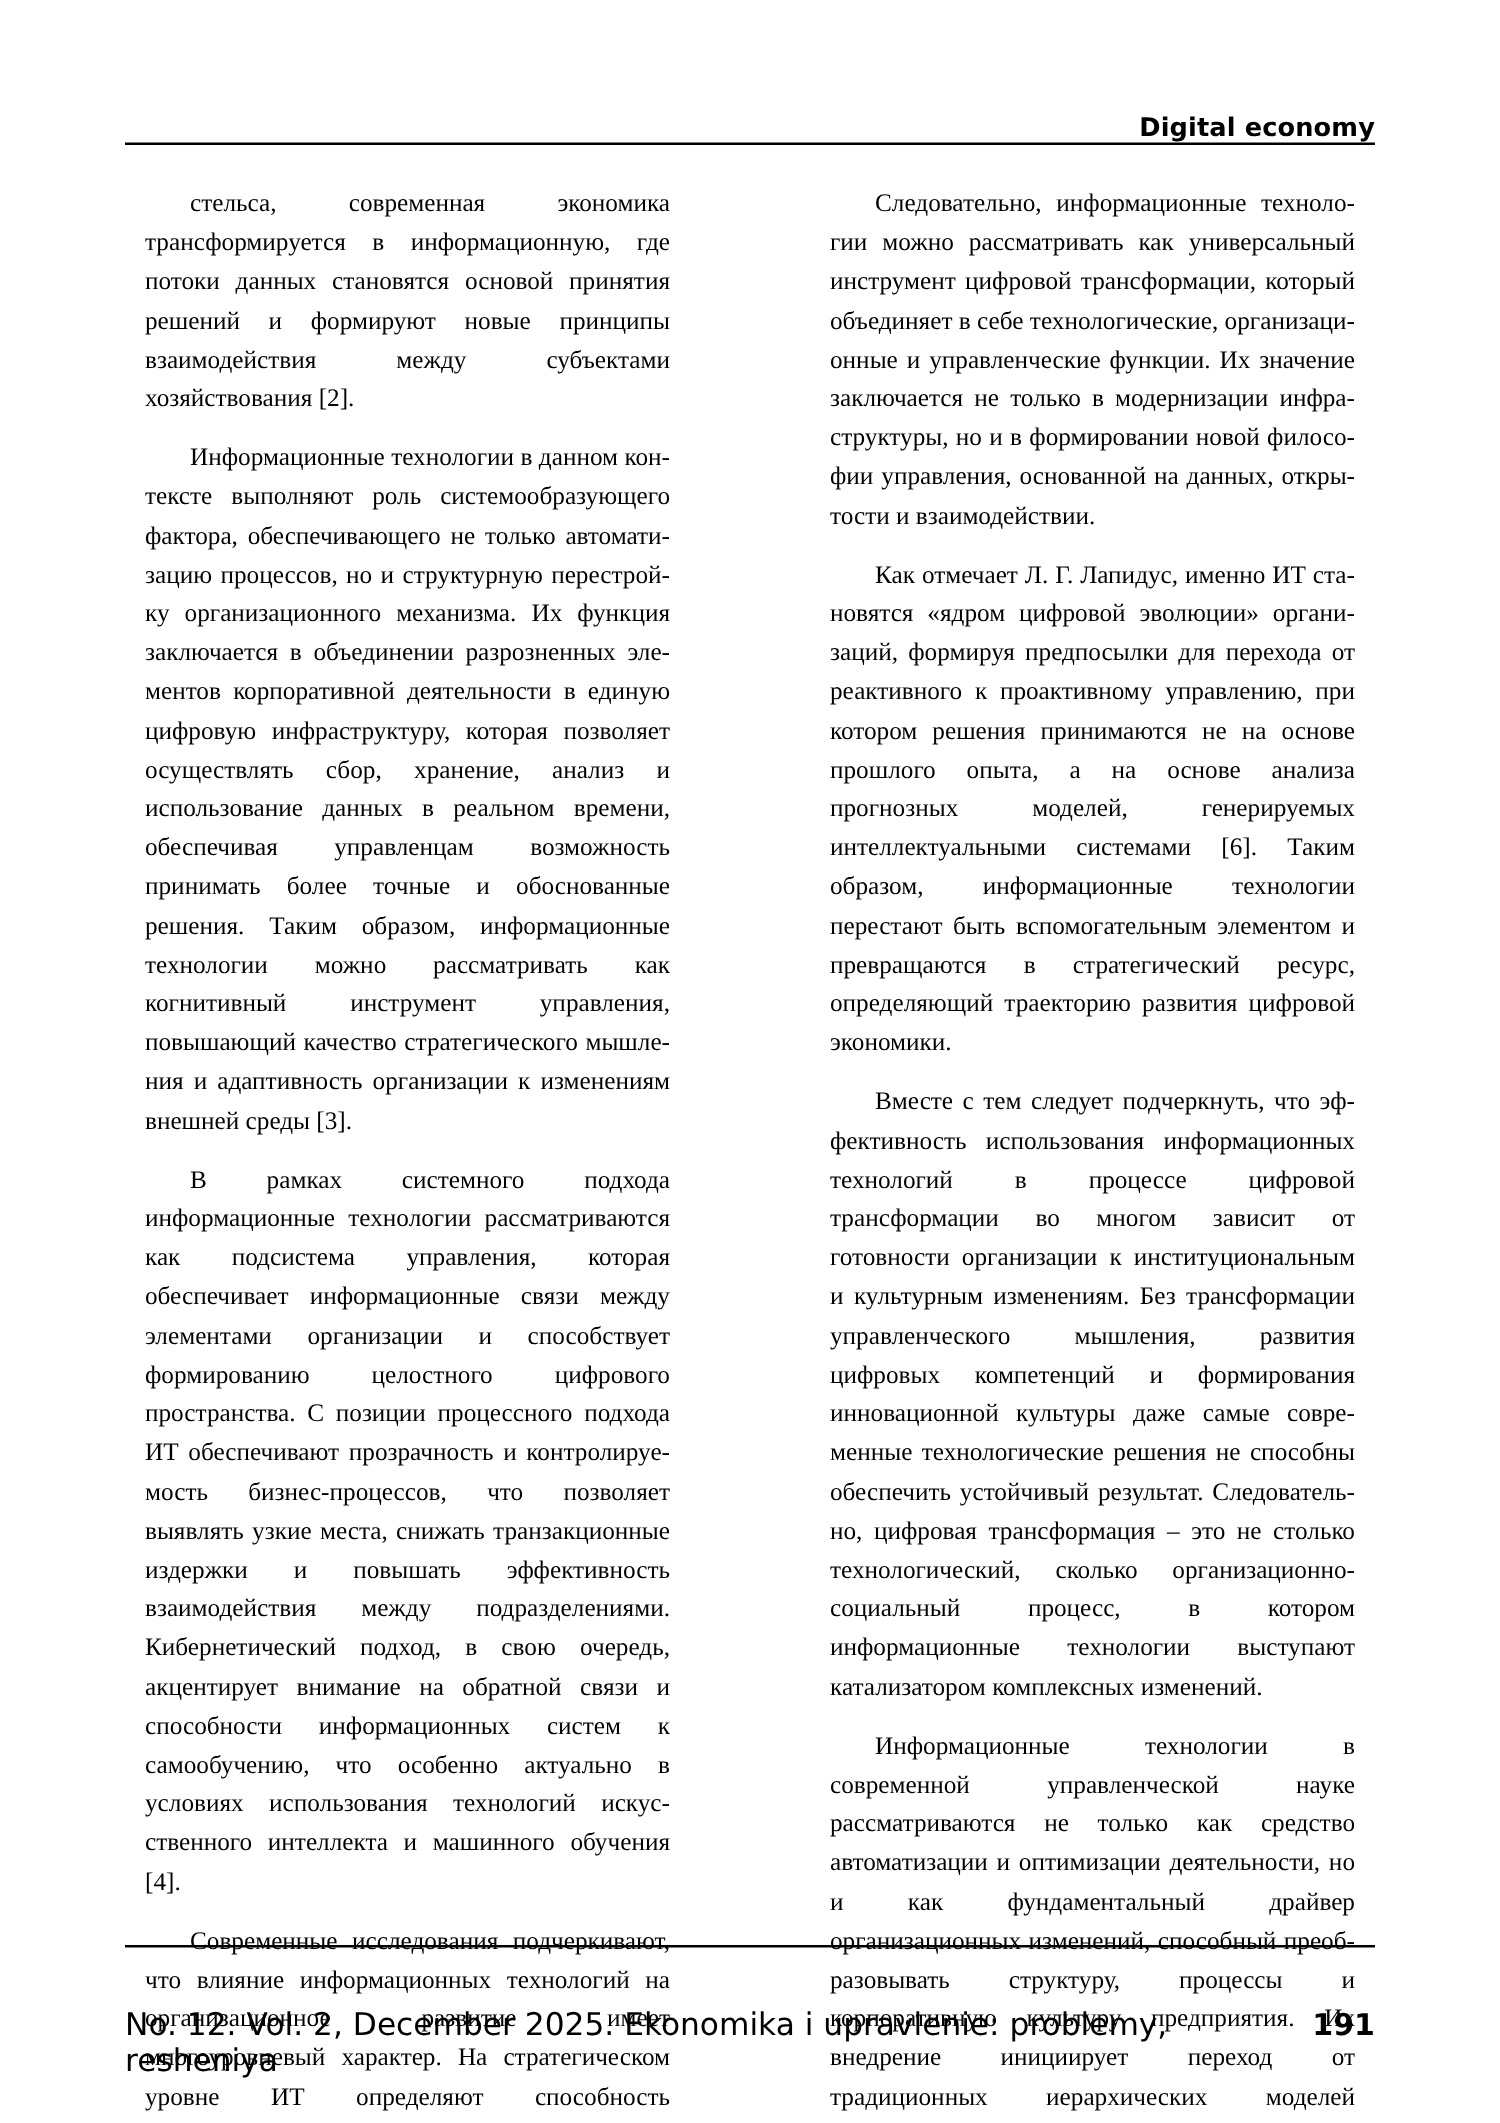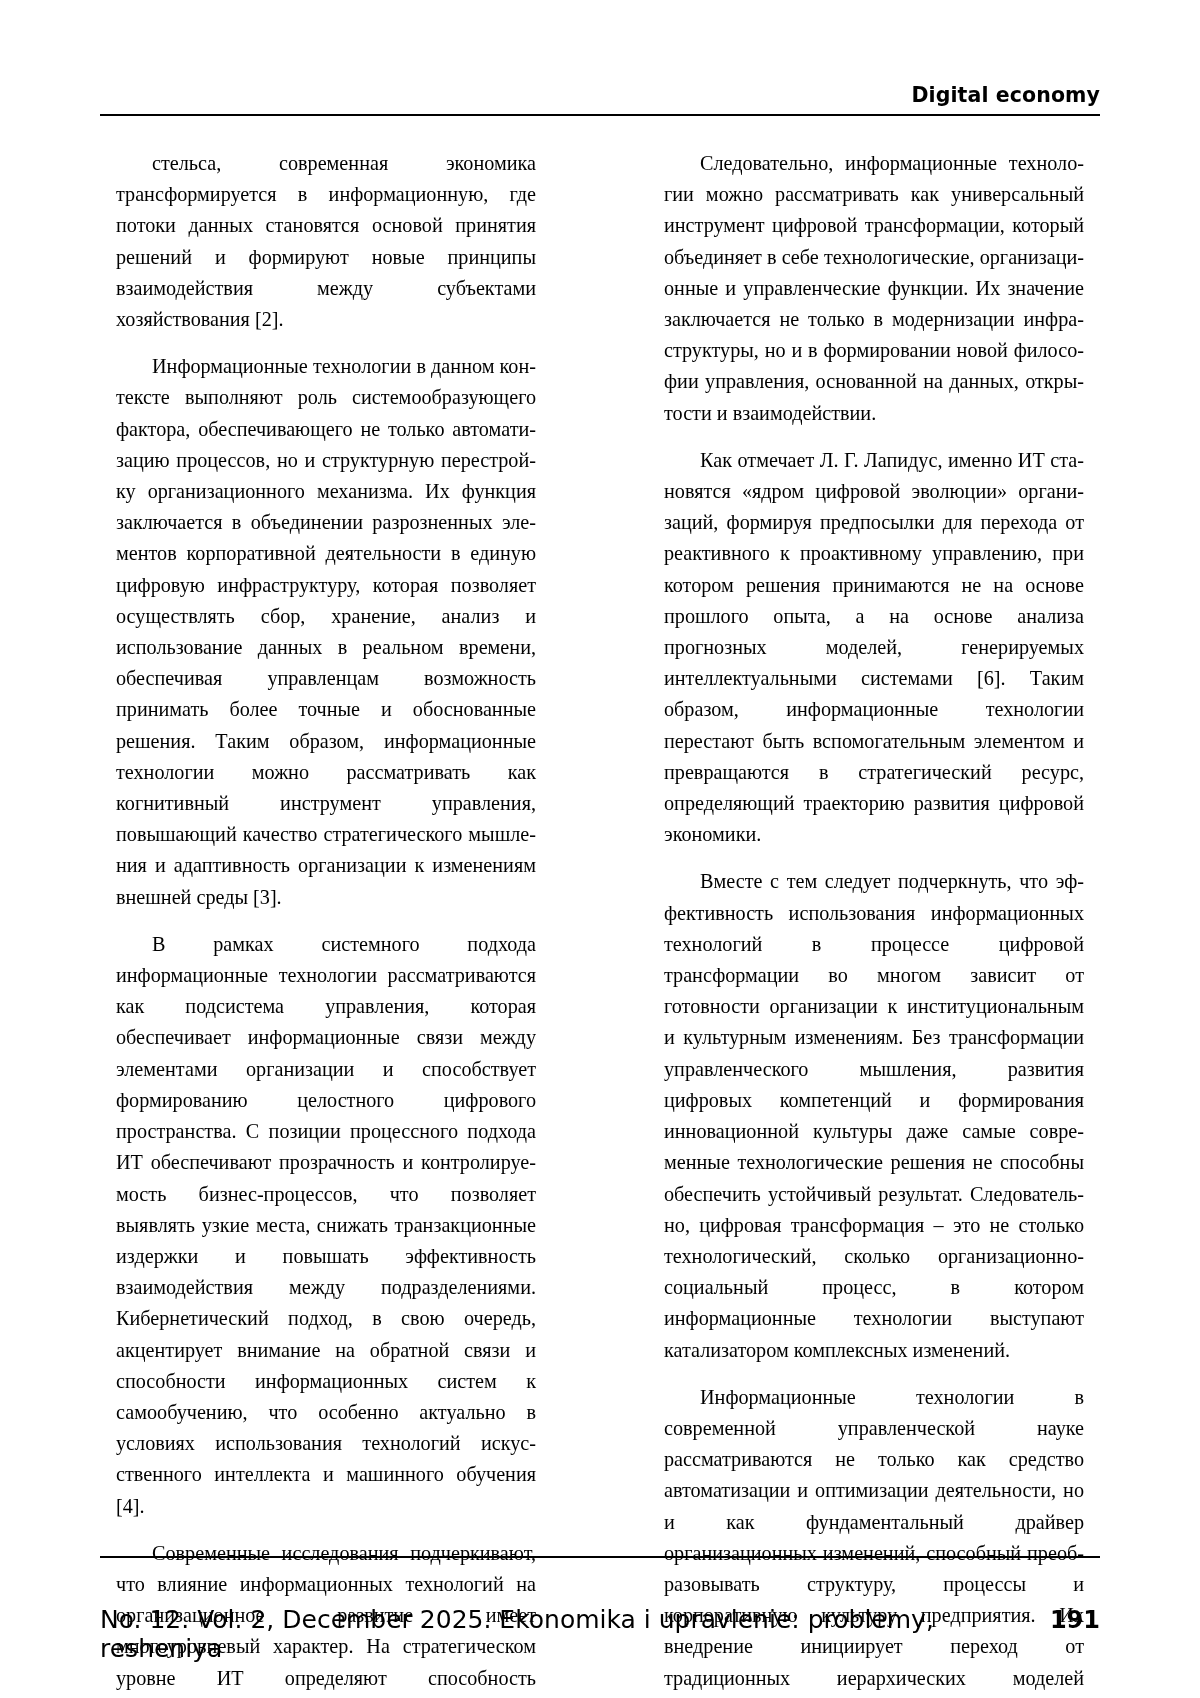--- a/index.html
+++ b/index.html
@@ -22,21 +22,21 @@
     box-sizing: border-box;
     padding: 0;
   }
   .header {
     position: absolute;
     left: 112px;
     right: 100px;
     top: 78px;
     height: 34px;
     display: flex;
-    align-items: center;
+    align-items: flex-end;
     justify-content: flex-end;
   }
   .header-title {
     font-family: "DejaVu Sans", sans-serif;
     font-size: 20.5px;
     font-weight: bold;
     letter-spacing: 0.1px;
     color: #000;
     line-height: 1;
   }

